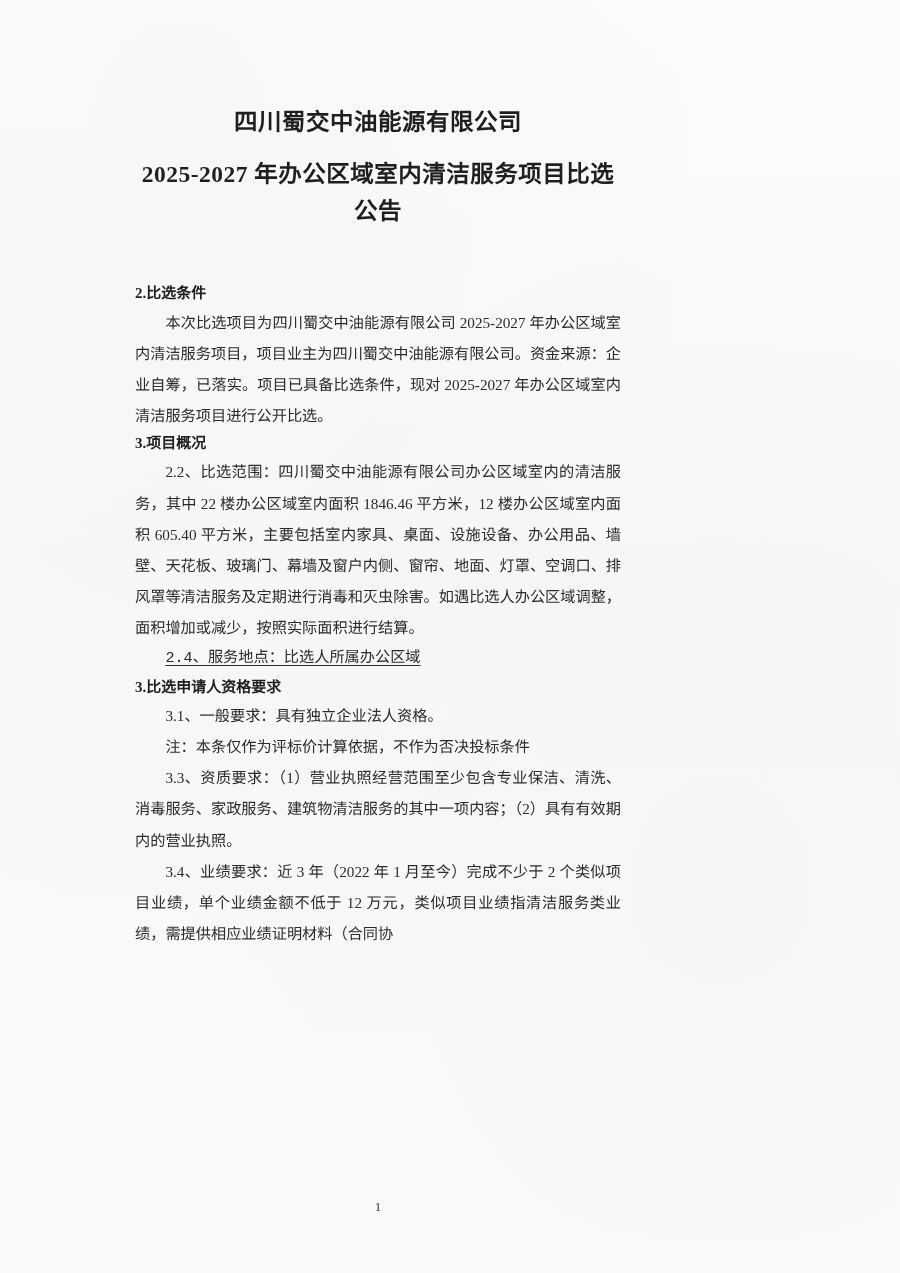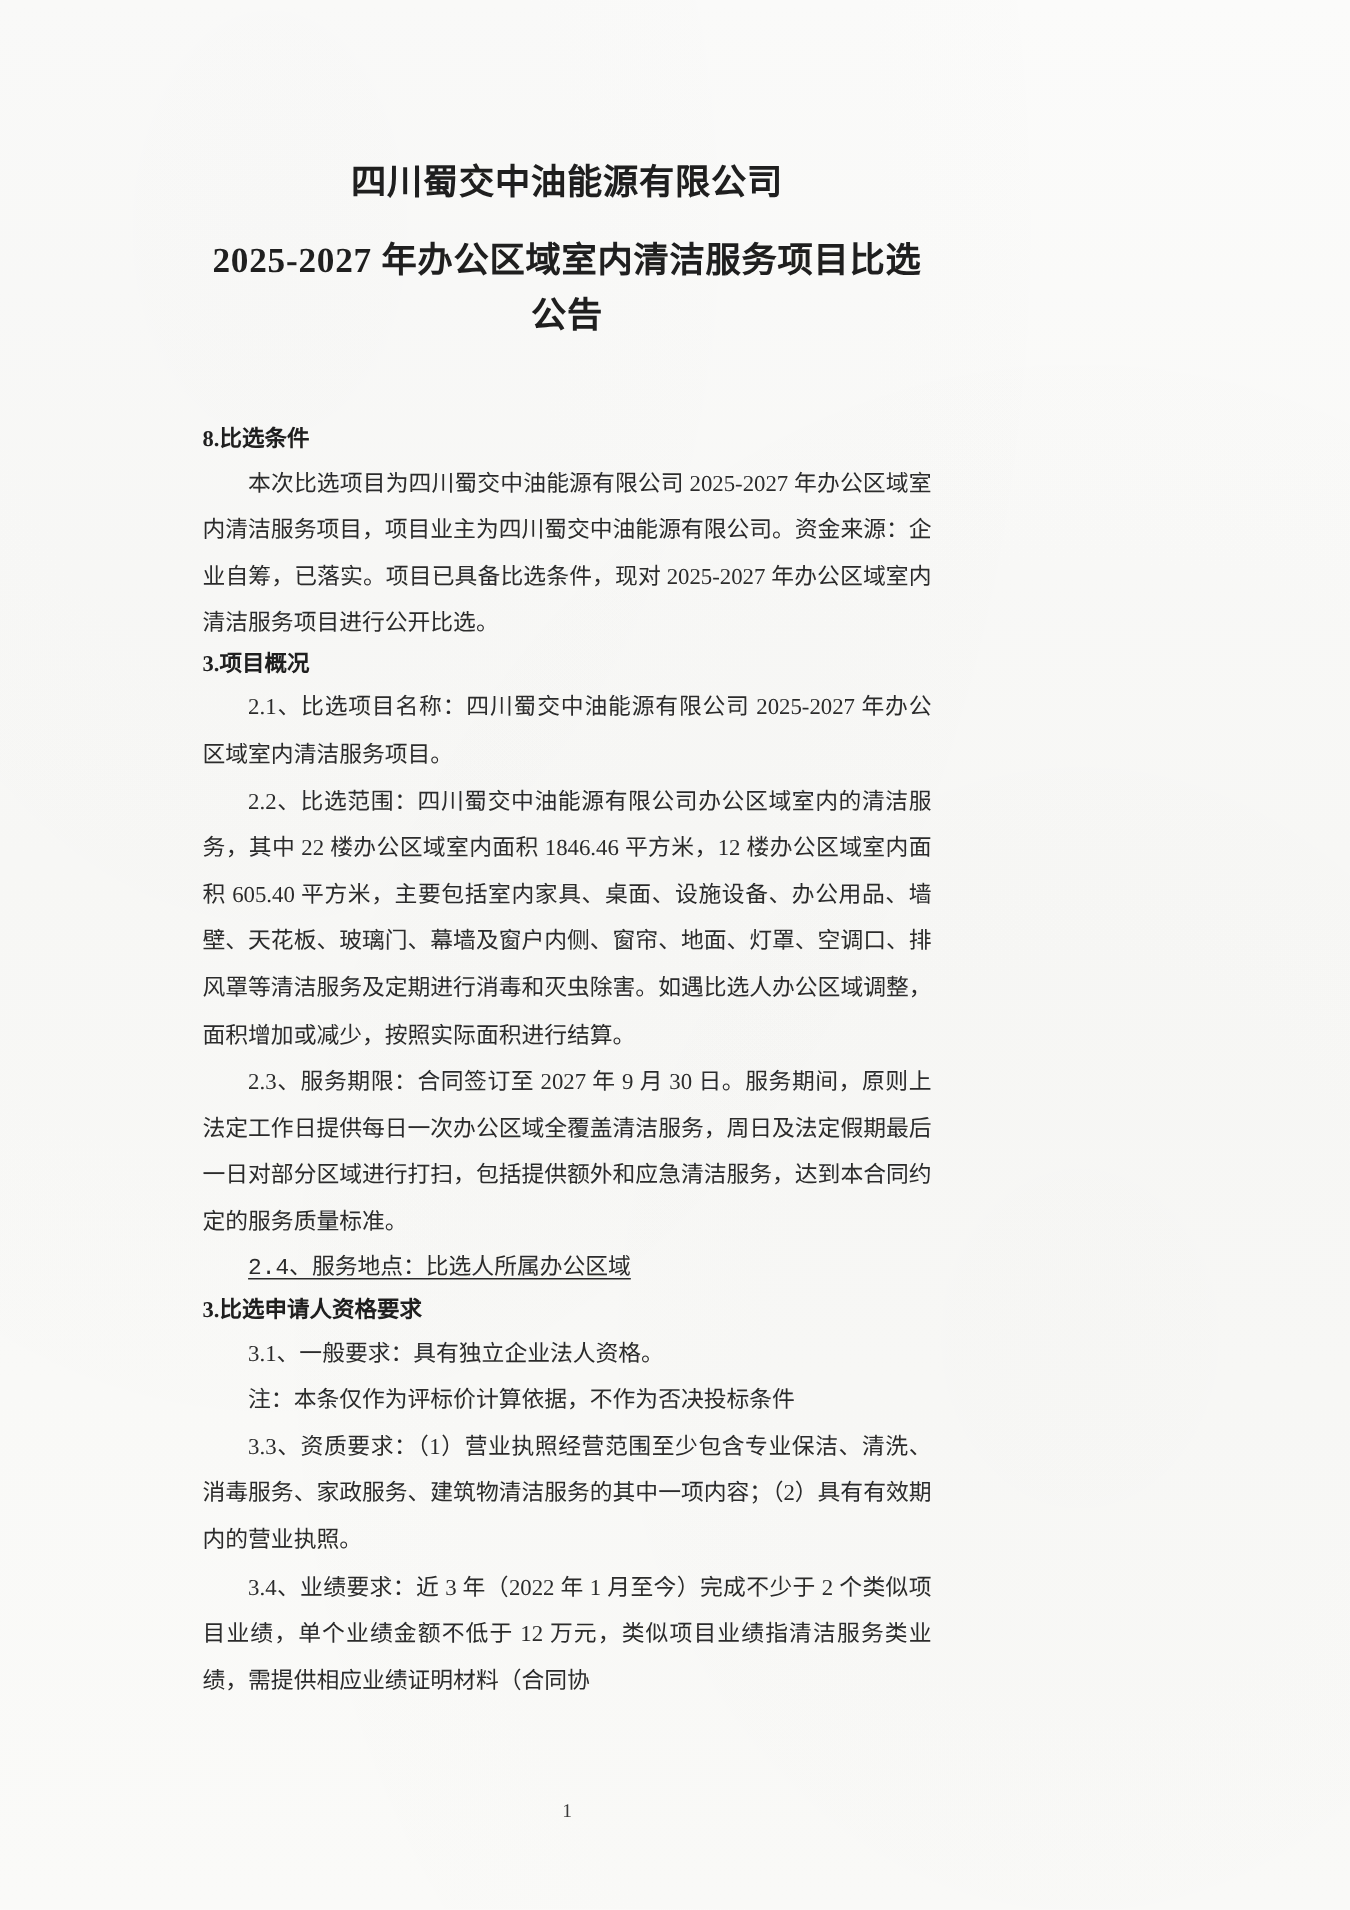--- a/index.html
+++ b/index.html
@@ -92,27 +92,25 @@
 
 <div class="page">
 
   <div class="doc-title">
     <span class="line1">四川蜀交中油能源有限公司</span>
     <span class="line2">2025-2027 年办公区域室内清洁服务项目比选公告</span>
   </div>
 
   <div class="body-block">
 
-    <p class="heading">8.比选条件</p>
+    <p class="heading">2.比选条件</p>
     <p class="para indent"><span>本次比选项目为</span><span class="u">四川蜀交中油能源有限公司 2025-2027 年办公区域室内清洁服务项目</span><span>，项目业主为</span><span class="u">四川蜀交中油能源有限公司</span><span>。资金来源：企业自筹，已落实。项目已具备比选条件，现对 </span><span class="u">2025-2027 年办公区域室内清洁服务项目</span><span>进行公开比选。</span></p>
 
     <p class="heading">3.项目概况</p>
-    <p class="para indent"><span>2.1、比选项目名称：</span><span class="u">四川蜀交中油能源有限公司 2025-2027 年办公区域室内清洁服务项目</span><span>。</span></p>
     <p class="para indent">2.2、比选范围：四川蜀交中油能源有限公司办公区域室内的清洁服务，其中 22 楼办公区域室内面积 1846.46 平方米，12 楼办公区域室内面积 605.40 平方米，主要包括室内家具、桌面、设施设备、办公用品、墙壁、天花板、玻璃门、幕墙及窗户内侧、窗帘、地面、灯罩、空调口、排风罩等清洁服务及定期进行消毒和灭虫除害。如遇比选人办公区域调整，面积增加或减少，按照实际面积进行结算。</p>
-    <p class="para indent"><span>2.3、服务期限：</span><span class="u">合同签订至 2027 年 9 月 30 日。服务期间，原则上法定工作日提供每日一次办公区域全覆盖清洁服务，周日及法定假期最后一日对部分区域进行打扫，包括提供额外和应急清洁服务，达到本合同约定的服务质量标准。</span></p>
     <p class="para indent all-underline">2.4、服务地点：比选人所属办公区域</p>
 
     <p class="heading">3.比选申请人资格要求</p>
     <p class="para indent">3.1、一般要求：具有独立企业法人资格。</p>
     <p class="para indent">注：本条仅作为评标价计算依据，不作为否决投标条件</p>
     <p class="para indent">3.3、资质要求：（1）营业执照经营范围至少包含专业保洁、清洗、消毒服务、家政服务、建筑物清洁服务的其中一项内容；（2）具有有效期内的营业执照。</p>
     <p class="para indent">3.4、业绩要求：近 3 年（2022 年 1 月至今）完成不少于 2 个类似项目业绩，单个业绩金额不低于 12 万元，类似项目业绩指清洁服务类业绩，需提供相应业绩证明材料（合同协</p>
 
   </div>
 

